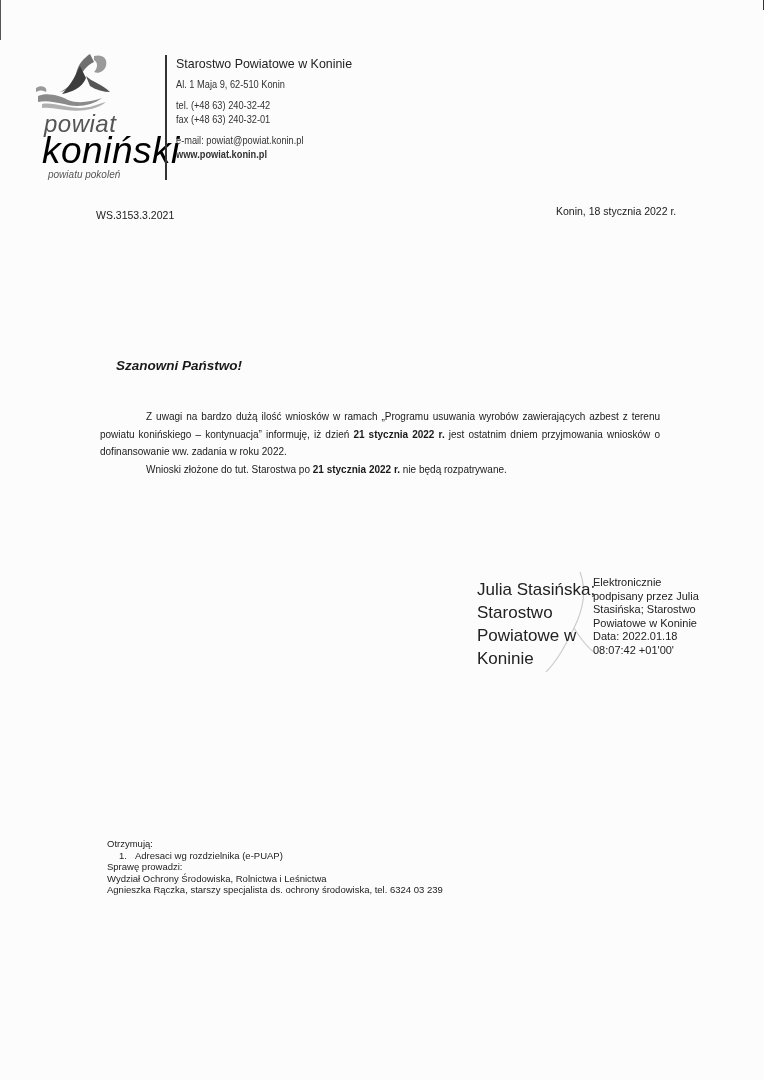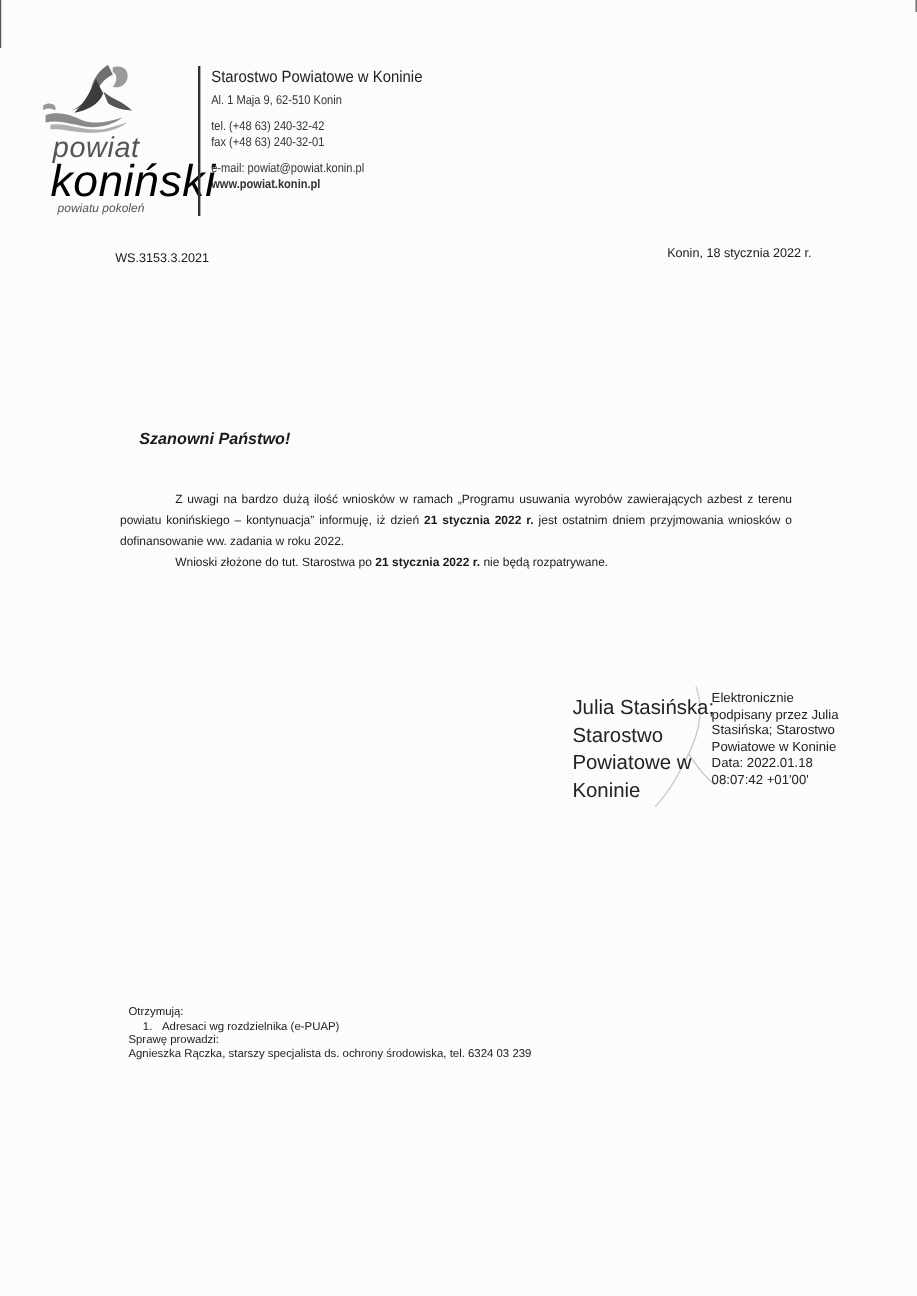--- a/index.html
+++ b/index.html
@@ -107,15 +107,16 @@
     <div>Stasińska; Starostwo</div>
     <div>Powiatowe w Koninie</div>
     <div>Data: 2022.01.18</div>
     <div>08:07:42 +01'00'</div>
   </div>
 
   <div class="footer">
     <div>Otrzymują:</div>
     <div class="item"><span class="num">1.</span><span>Adresaci wg rozdzielnika (e-PUAP)</span></div>
     <div>Sprawę prowadzi:</div>
+    <div>Wydział Ochrony Środowiska, Rolnictwa i Leśnictwa</div>
     <div>Agnieszka Rączka, starszy specjalista ds. ochrony środowiska, tel. 6324 03 239</div>
   </div>
 </div>
 
 </body></html>

